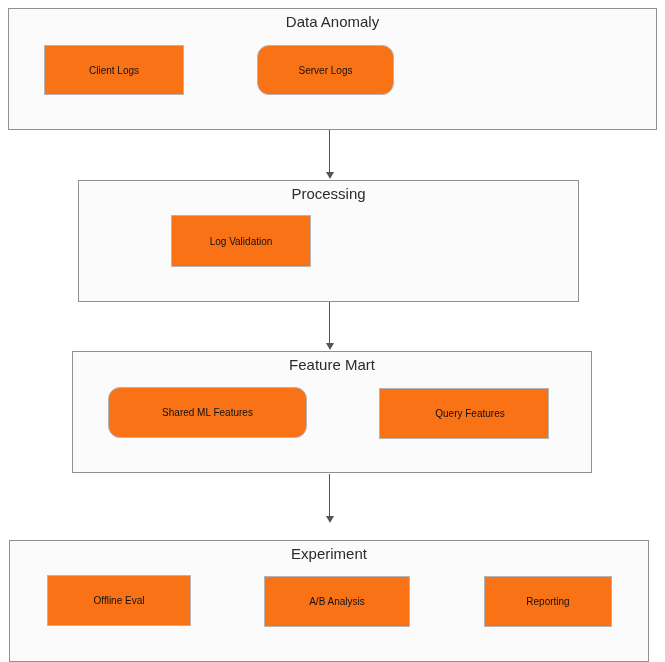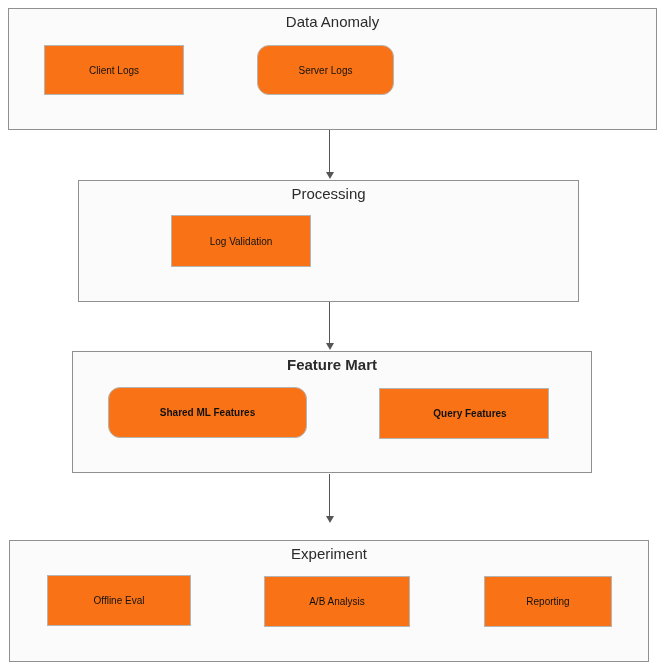--- a/index.html
+++ b/index.html
@@ -56,21 +56,21 @@
     width: 0;
     height: 0;
     border-left: 4px solid transparent;
     border-right: 4px solid transparent;
     border-top: 7px solid #555555;
   }
 
   
   .g-data-sources { left: 8px;  top: 8px;   width: 649px; height: 122px; }
   .g-processing   { left: 78px; top: 180px; width: 501px; height: 122px; }
-  .g-feature-mart { left: 72px; top: 351px; width: 520px; height: 122px; font-weight: bold; }
+  .g-feature-mart { left: 72px; top: 351px; width: 520px; height: 122px; }
   .g-experiment   { left: 9px;  top: 540px; width: 640px; height: 122px; }
 
   
   .n-client-logs   { left: 35px;  top: 36px; width: 140px; height: 50px; }
   .n-server-logs   { left: 248px; top: 36px; width: 137px; height: 50px; border-radius: 12px; }
   .n-search-logs   { left: 465px; top: 36px; width: 140px; height: 50px; }
   .n-log-validation    { left: 51px;  top: 34px; width: 140px; height: 52px; margin-left: 41px; }
   .n-anomaly-detection { left: 270px; top: 34px; width: 195px; height: 52px; }
   .n-shared-ml-features { left: 35px;  top: 35px; width: 199px; height: 51px; border-radius: 12px; }
   .n-query-features     { left: 306px; top: 36px; width: 170px; height: 51px; padding-left: 12px; }

